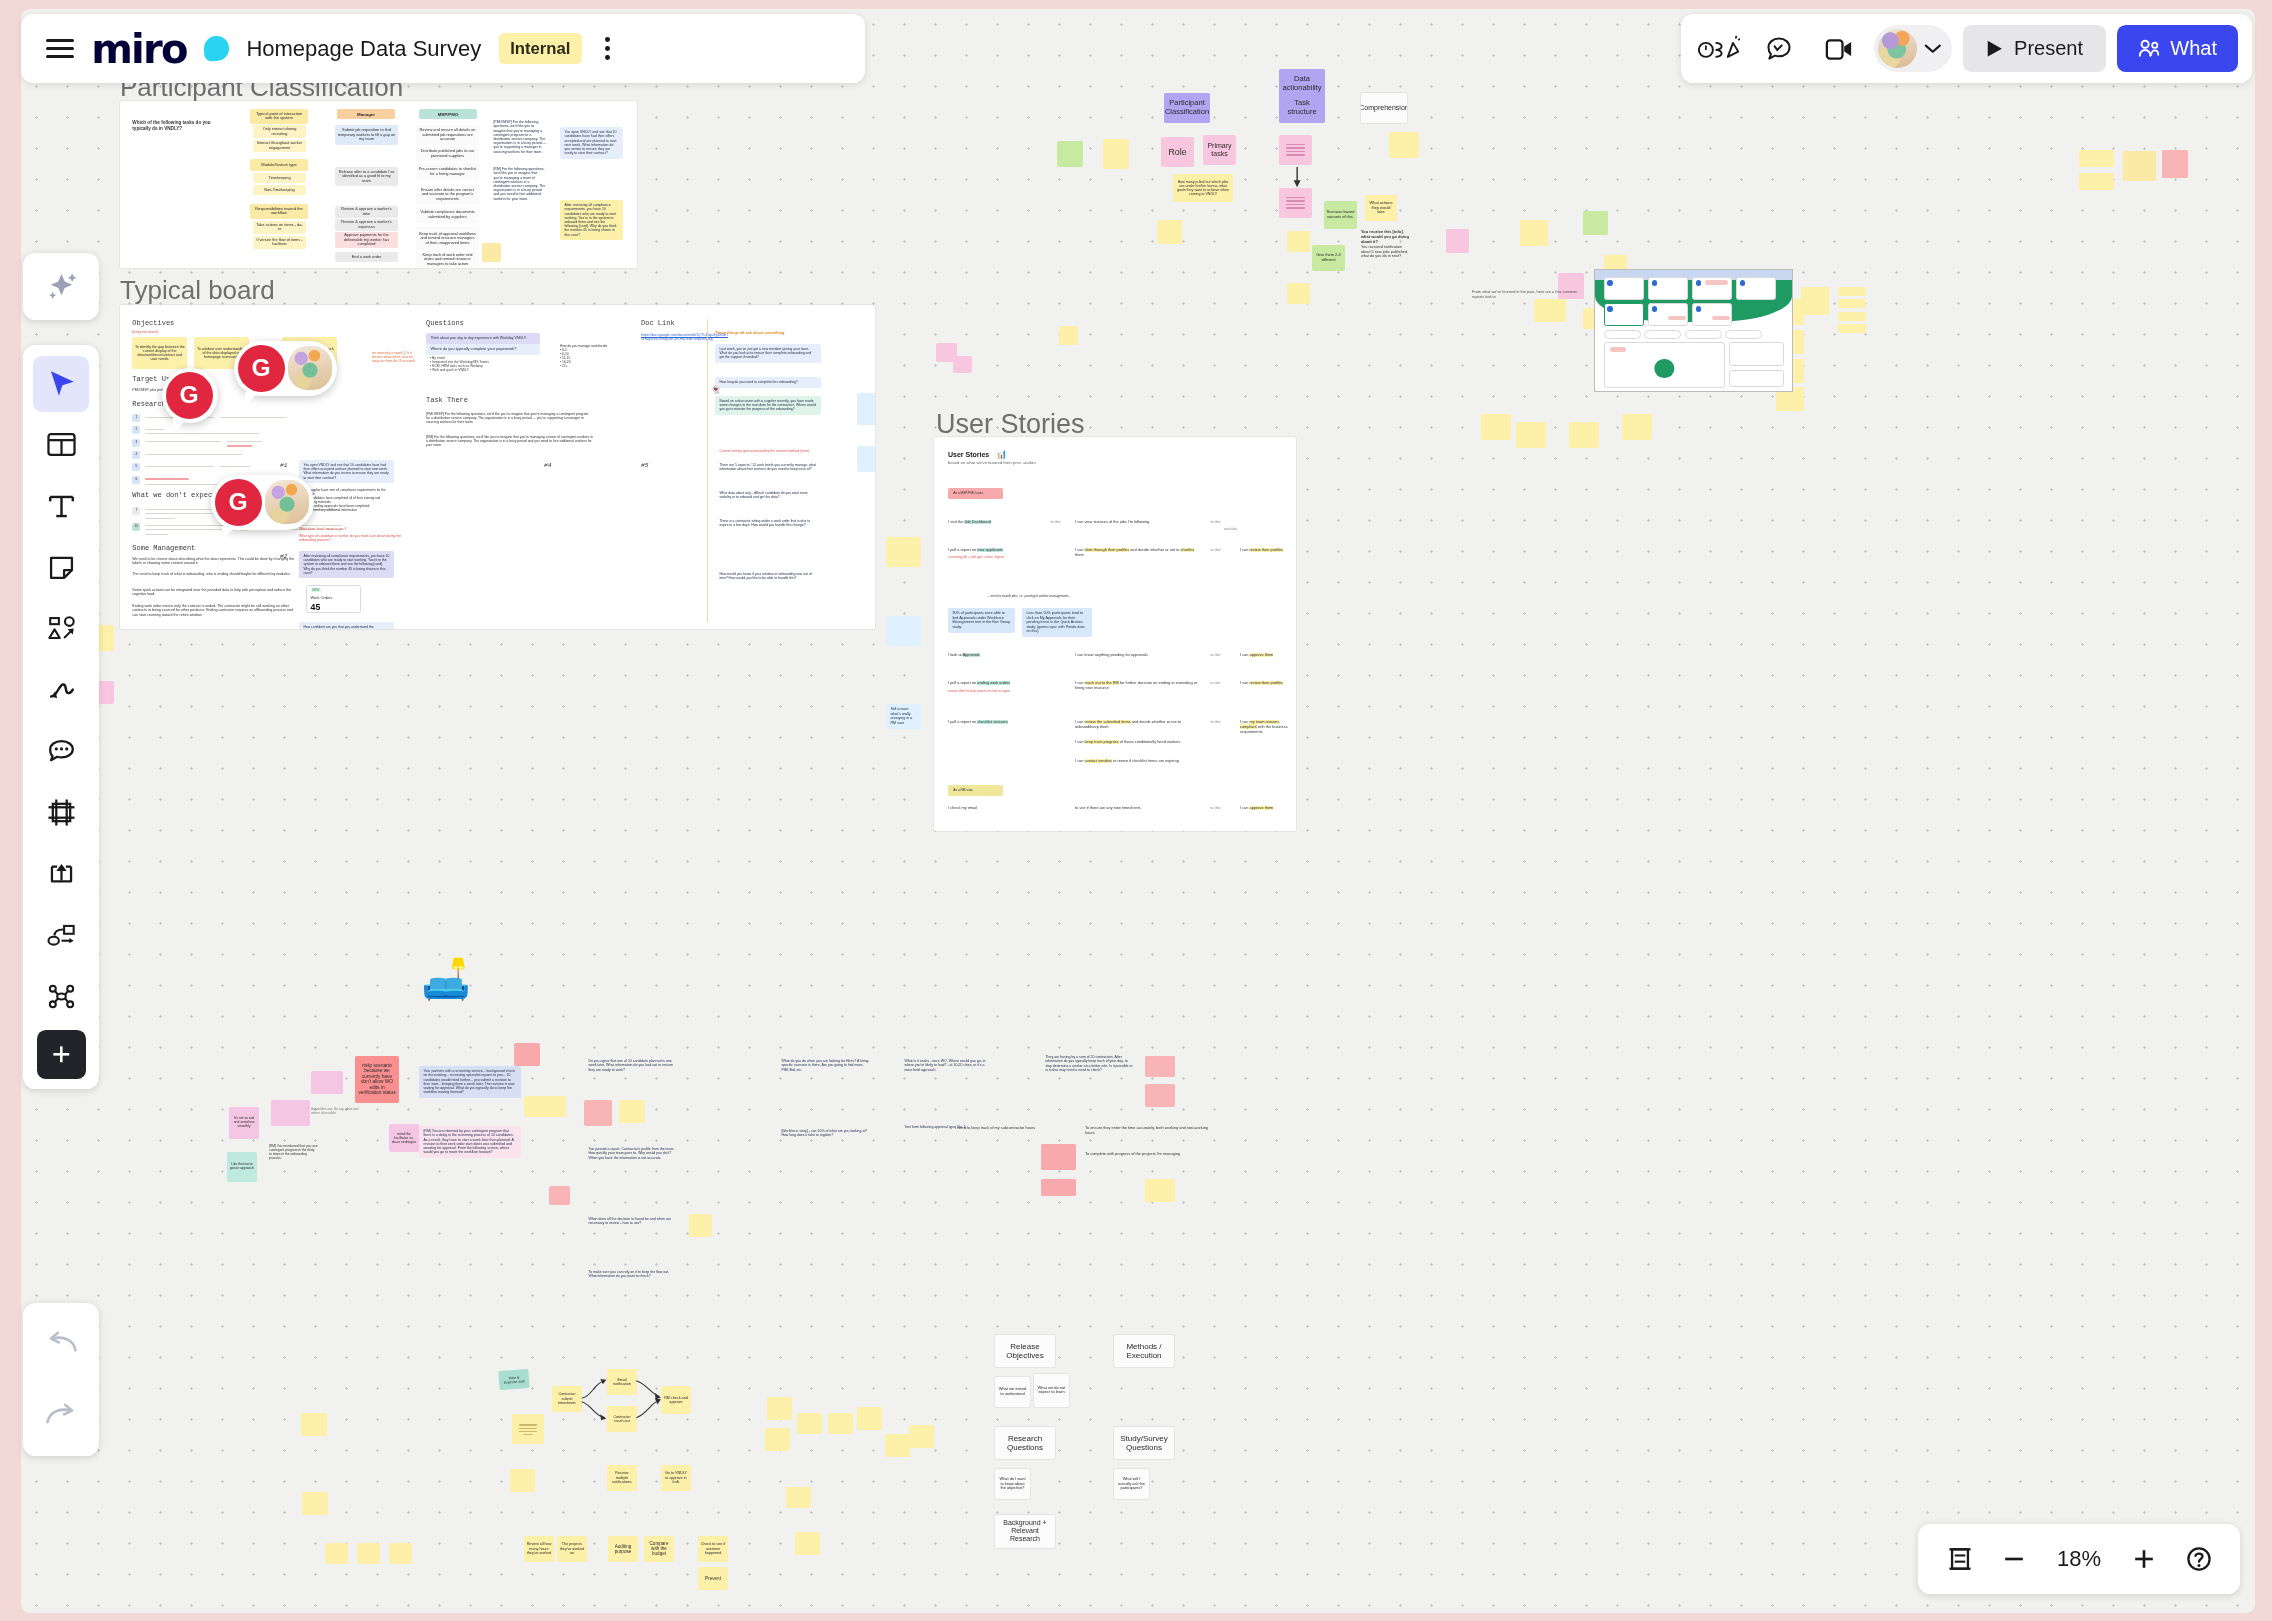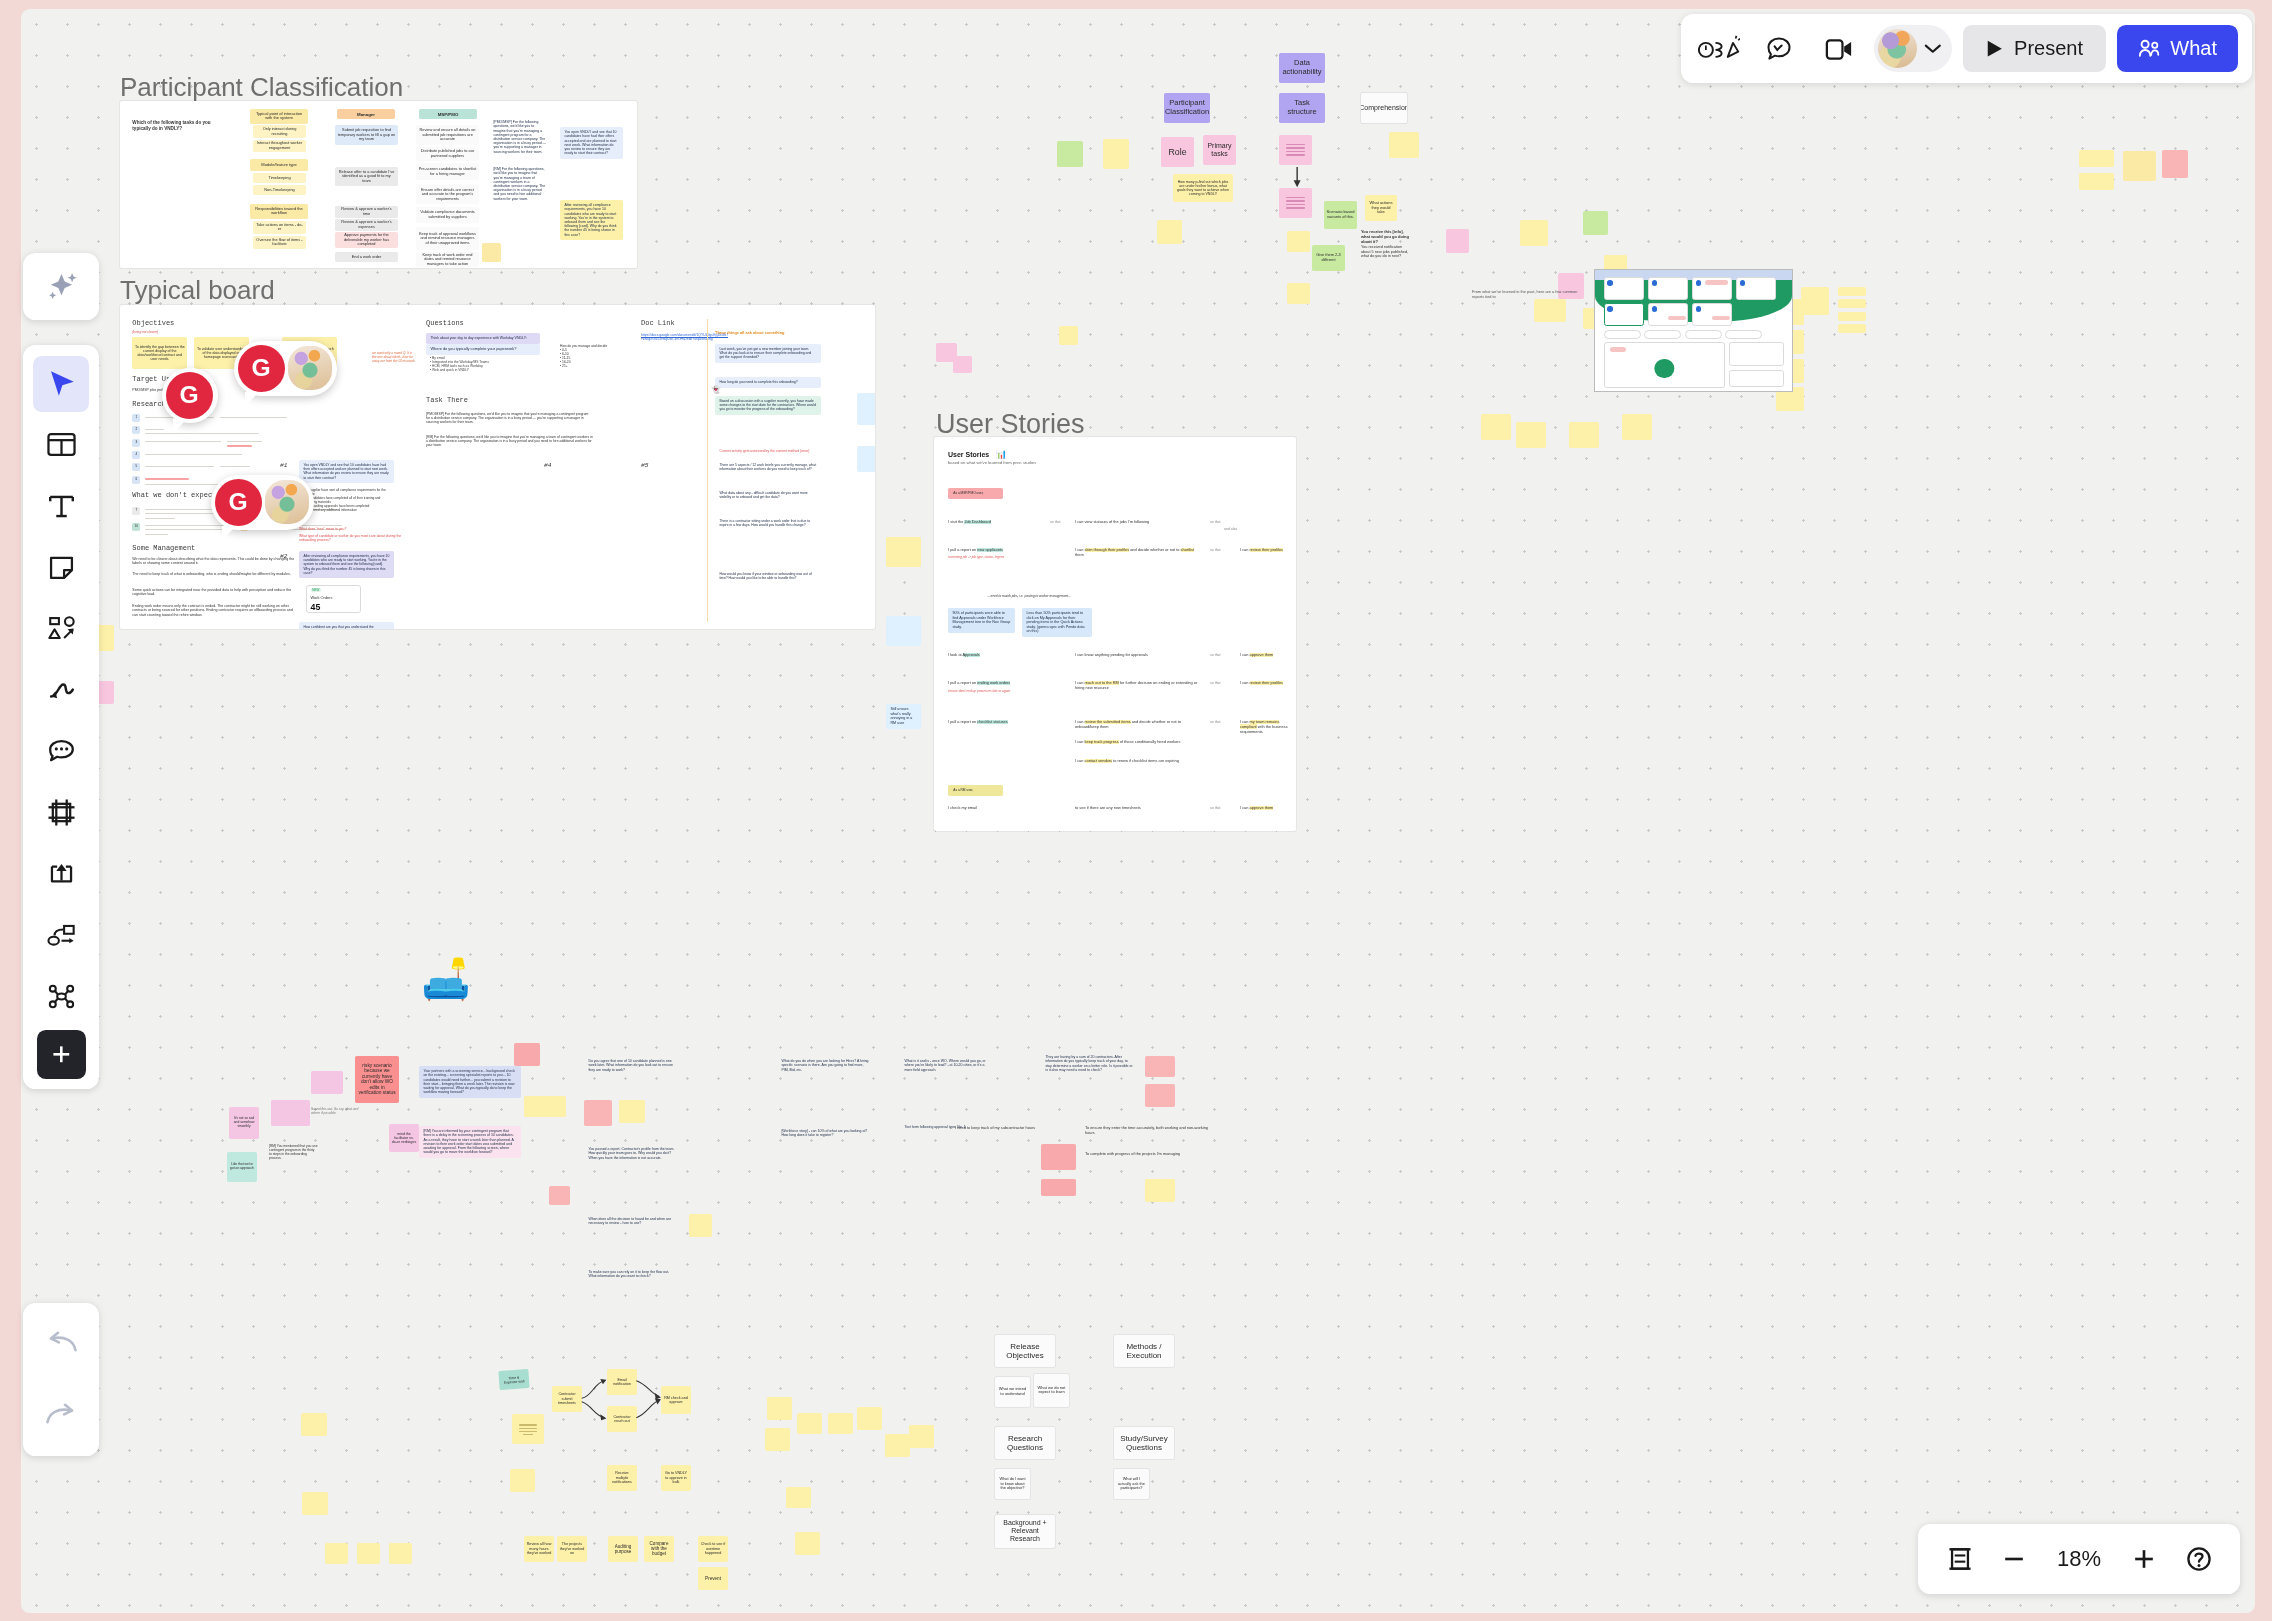--- a/index.html
+++ b/index.html
@@ -192,21 +192,21 @@
       <div class="note" style="left:296px; top:126px; width:63px; height:23px; background:#fafafa; font-size:3.9px;">Keep track of approval workflows and remind resource managers of their unapproved items</div>
       <div class="note" style="left:296px; top:151px; width:63px; height:15px; background:#fafafa; font-size:3.9px;">Keep track of work order end dates and remind resource managers to take action</div>
 
       <div class="card" style="left:369px; top:16px; width:62px; font-size:3.5px; background:transparent;">[PMO/MSP] For the following questions, we'd like you to imagine that you're managing a contingent program for a distribution service company. The organisation is in a busy period — you're supporting a manager in sourcing workers for their team.</div>
       <div class="card" style="left:440px; top:26px; width:63px; font-size:3.5px; background:#e7eefb;">You open VNDLY and see that 10 candidates have had their offers accepted and are planned to start next week. What information do you review to ensure they are ready to start their contract?</div>
       <div class="card" style="left:369px; top:63px; width:62px; font-size:3.5px; background:transparent;">[RM] For the following questions, we'd like you to imagine that you're managing a team of contingent workers in a distribution service company. The organisation is in a busy period and you need to hire additional workers for your team.</div>
       <div class="card" style="left:440px; top:99px; width:63px; font-size:3.5px; background:#fdf0a8;">After reviewing all compliance requirements, you have 10 candidates who are ready to start working. You're in the system to onboard them and see the following [card]. Why do you think the number 45 is being shown in this case?</div>
       <div class="note" style="left:362px; top:142px; width:19.3px; height:19.3px; background:#fbe9a6;"></div>
     </div>
 
-    <div class="note" style="left:1258px; top:44px; width:46px; height:30px; background:#b1a4f0; font-size:7.5px;">Data actionability</div>
+    <div class="note" style="left:1258px; top:60px; width:46px; height:30px; background:#b1a4f0; font-size:7.5px;">Data actionability</div>
     <div class="note" style="left:1143px; top:84px; width:46px; height:30px; background:#b1a4f0; font-size:7.5px;">Participant Classification</div>
     <div class="note" style="left:1258px; top:84px; width:46px; height:30px; background:#b1a4f0; font-size:7.5px;">Task structure</div>
     <div class="note" style="left:1340px; top:84px; width:46px; height:30px; background:#fbfbfb; font-size:7px; box-shadow:0 0 0 0.9px #e2e2e2;">Comprehension</div>
     <div class="note" style="left:1140px; top:128px; width:33px; height:30px; background:#f9c6e0; font-size:8.8px;">Role</div>
     <div class="note" style="left:1182px; top:126px; width:33px; height:30px; background:#f9c6e0; font-size:7px;">Primary tasks</div>
     <div class="note" style="left:1152px; top:165px; width:60px; height:28px; background:#fdf0a8; font-size:3.6px;">How many p-find out which jobs are under his/her bonus, what goals they want to achieve when coming to VNDLY</div>
 
     <div class="note" style="left:1258px; top:126px; width:33px; height:30px; background:#f9c6e0;">
       <div style="width:70%;">
         <div class="ln" style="position:relative; height:1.4px; margin:2.2px 0; background:#d98bb6;"></div>
@@ -601,20 +601,36 @@
     <div class="note" style="left:974px; top:1506px; width:60px; height:33px; background:#fbfbfb; font-size:7px; box-shadow:0 0 0 0.9px #e4e4e4;">Background + Relevant Research</div>
 
     <div class="note" style="left:280px; top:1404px; width:26px; height:23px; background:#fdf0a8;"></div>
     <div class="note" style="left:281px; top:1483px; width:26px; height:23px; background:#fdf0a8;"></div>
     <div class="note" style="left:304px; top:1534px; width:23px; height:21px; background:#fdf0a8;"></div>
     <div class="note" style="left:336px; top:1534px; width:23px; height:21px; background:#fdf0a8;"></div>
     <div class="note" style="left:368px; top:1534px; width:23px; height:21px; background:#fdf0a8;"></div>
 
   </div>
 
+  <div class="topbar-left">
+    <div class="hamburger">
+        <span></span>
+        <span></span>
+        <span></span>
+      </div>
+    <div class="miro-logo">miro</div>
+    <div class="doc-icon"></div>
+    <div class="board-title">Homepage Data Survey</div>
+    <div class="chip-internal">Internal</div>
+    <div class="kebab">
+        <i></i>
+        <i></i>
+        <i></i>
+      </div>
+  </div>
 
   <div class="topbar-right">
     <div class="tb-icon">
       <svg width="42" height="28" viewBox="0 0 48 32">
         <circle cx="9" cy="17" r="8" fill="none" stroke="#1a1a1a" stroke-width="2.2"></circle>
         <line x1="9" y1="17" x2="9" y2="12" stroke="#1a1a1a" stroke-width="2"></line>
         <path d="M20 9 a7 4 0 1 1 0 8 a7 4 0 1 1 0 8" fill="none" stroke="#1a1a1a" stroke-width="2.2"></path>
         <path d="M34 25 L40 9 L46 19 Z" fill="none" stroke="#1a1a1a" stroke-width="2.2" stroke-linejoin="round"></path>
         <line x1="43" y1="4" x2="44" y2="1" stroke="#1a1a1a" stroke-width="2"></line>
         <line x1="46" y1="6" x2="48" y2="4" stroke="#1a1a1a" stroke-width="2"></line>

